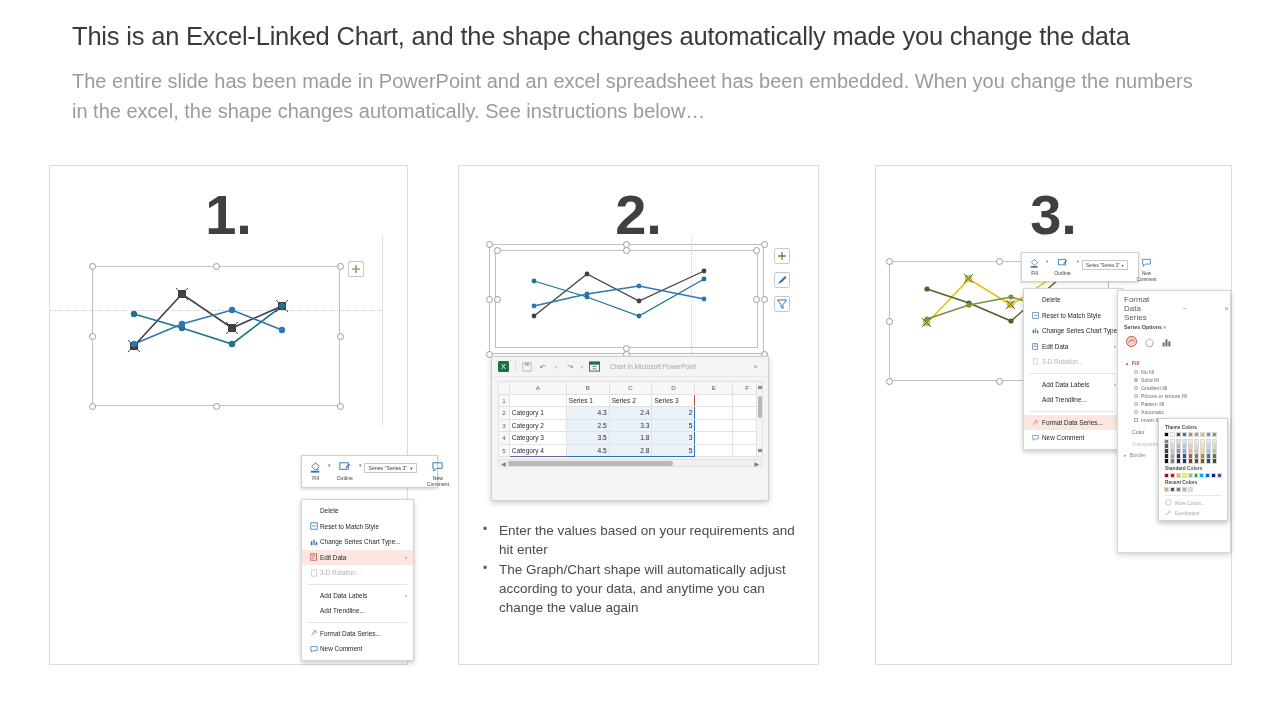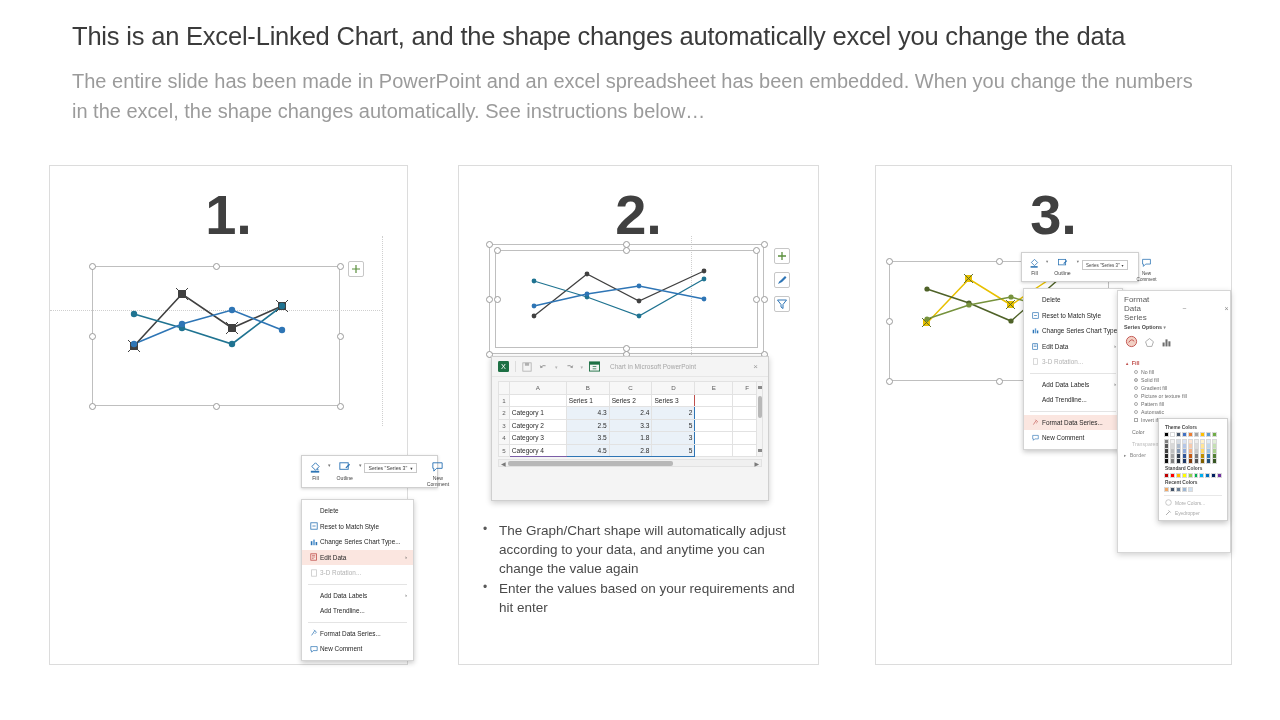--- a/index.html
+++ b/index.html
@@ -171,21 +171,21 @@
   .cf-col .cf-sw:first-child { border-top:1px solid #d9d9d9; }
   .cf-item {
     display:flex; align-items:center; gap:3px;
     font-size:4.8px; color:#a8a8a8; padding:2px 1px 0 1px;
   }
   .cf-sep { height:1px; background:#e8e8e8; margin:3px 0 1px 0; }
 </style>
 </head>
 <body>
 
-<div id="slide-title">This is an Excel-Linked Chart, and the shape changes automatically excel you change the data</div>
+<div id="slide-title">This is an Excel-Linked Chart, and the shape changes automatically made you change the data</div>
 <div id="slide-subtitle">The entire slide has been made in PowerPoint and an excel spreadsheet has been embedded. When you change the numbers in the excel, the shape changes automatically. See instructions below…</div>
 
 <div class="panel" id="panel-1">
   <div class="panel-number">1.</div>
 
   <div class="chart-obj" style="left:42px; top:100px; width:290px; height:145px;">
     <div class="gridline-h" style="left:-42px; top:44px; width:332px;"></div>
     <div class="gridline-v" style="left:290px; top:-30px; height:190px;"></div>
     <div class="sel-frame" style="left:0; top:0; width:248px; height:140px;"></div>
     <div class="handle" style="left:0;    top:0;"></div>
@@ -516,22 +516,22 @@
 
     <div class="xl-scroll-h">
       <span style="font-size:6px;color:#7a7a7a;padding-left:2px;">◀</span>
       <div class="xl-thumb" style="width:165px;"></div>
       <span style="font-size:6px;color:#7a7a7a;margin-left:auto;padding-right:2px;">▶</span>
     </div>
   </div>
 
   <div class="bullets" style="top:355px;">
     <ul class="bl">
+      <li>Enter the values based on your requirements and hit enter</li>
       <li>The Graph/Chart shape will automatically adjust according to your data, and anytime you can change the value again</li>
-      <li>Enter the values based on your requirements and hit enter</li>
     </ul>
   </div>
 </div>
 
 <div class="panel" id="panel-3">
   <div class="panel-number">3.</div>
 
   <div class="chart-obj" style="left:13px; top:95px; width:250px; height:125px;">
     <div class="sel-frame" style="left:0; top:0; width:220px; height:120px;"></div>
     <div class="handle" style="left:0;    top:0;"></div>

